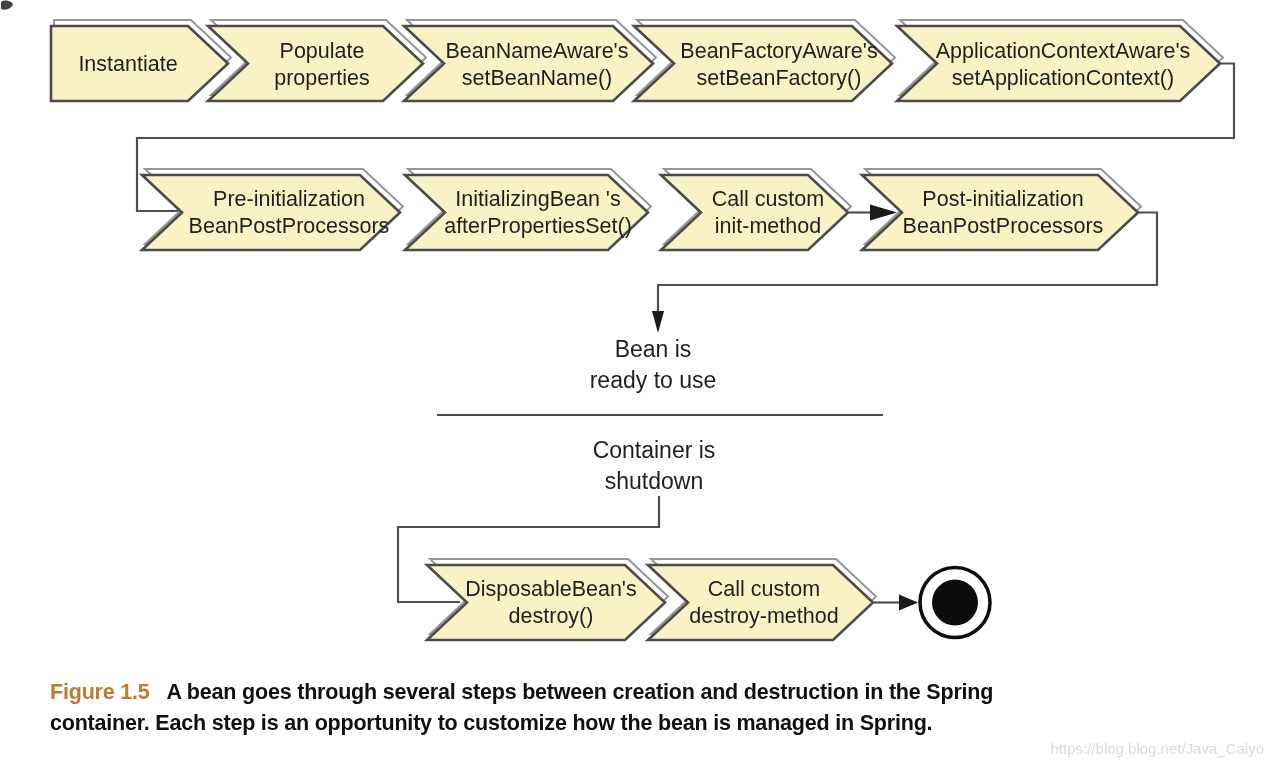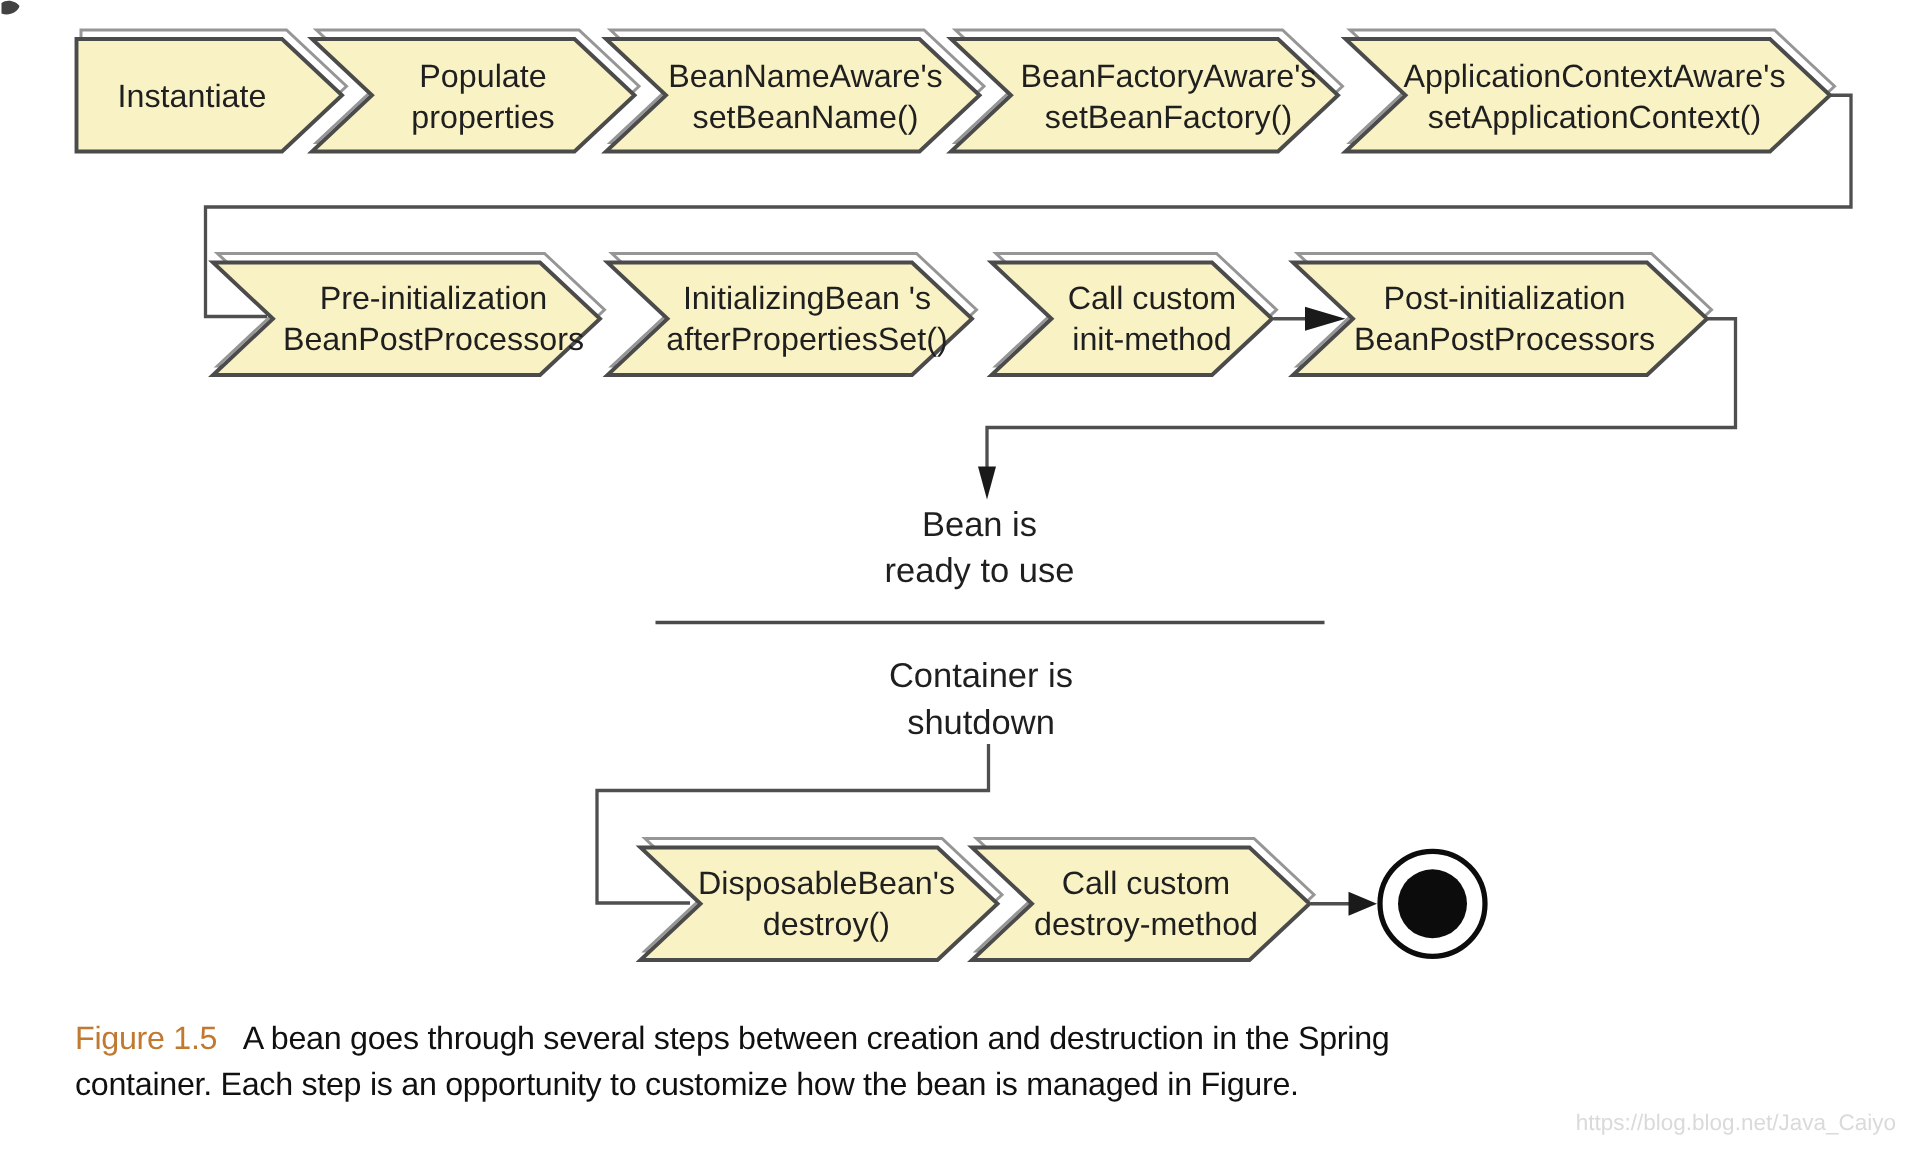--- a/index.html
+++ b/index.html
@@ -17,21 +17,21 @@
   .stage{position:relative;width:1272px;height:768px;background:#fff;overflow:hidden;
          font-family:"Liberation Sans",sans-serif;}
   svg{position:absolute;left:0;top:0;}
   .arrowbox{fill:var(--box-fill);stroke:var(--box-stroke);stroke-width:2.6;stroke-linejoin:miter;}
   .shadow{fill:none;stroke:var(--shadow);stroke-width:2;}
   .conn{fill:none;stroke:var(--line);stroke-width:2.2;}
   .ah{fill:#1a1a1a;stroke:none;}
   .boxtext{font-family:"Liberation Sans",sans-serif;font-size:21.5px;fill:var(--ink);text-anchor:middle;}
   .freetext{font-family:"Liberation Sans",sans-serif;font-size:23px;fill:var(--ink);text-anchor:middle;}
   .caption{position:absolute;left:50px;top:677px;width:1140px;
-           font-weight:normal;font-size:21.5px;line-height:31px;letter-spacing:-0.2px;
+           font-weight:bold;font-size:21.5px;line-height:31px;letter-spacing:-0.2px;
            color:var(--caption-ink);}
   .caption .figlabel{color:var(--caption-label);margin-right:17px;}
   .watermark{position:absolute;right:8px;top:740px;font-size:15px;color:var(--watermark);}
 </style>
 </head>
 <body>
 
 <div class="stage">
 
   <svg width="1272" height="768" viewBox="0 0 1272 768">
@@ -135,18 +135,18 @@
     </g>
 
     <g>
       <circle cx="955" cy="602.5" r="35" fill="#ffffff" stroke="var(--terminal)" stroke-width="3.5"></circle>
       <circle cx="955" cy="602.5" r="23" fill="var(--terminal)" stroke="none"></circle>
     </g>
   </svg>
 
   <div class="caption">
     <span class="figlabel">Figure 1.5</span><span>A bean goes through several steps between creation and destruction in the Spring</span><br>
-    <span>container. Each step is an opportunity to customize how the bean is managed in Figure.</span>
+    <span>container. Each step is an opportunity to customize how the bean is managed in Spring.</span>
   </div>
 
   <div class="watermark">https://blog.blog.net/Java_Caiyo</div>
 
 </div>
 
 </body></html>

